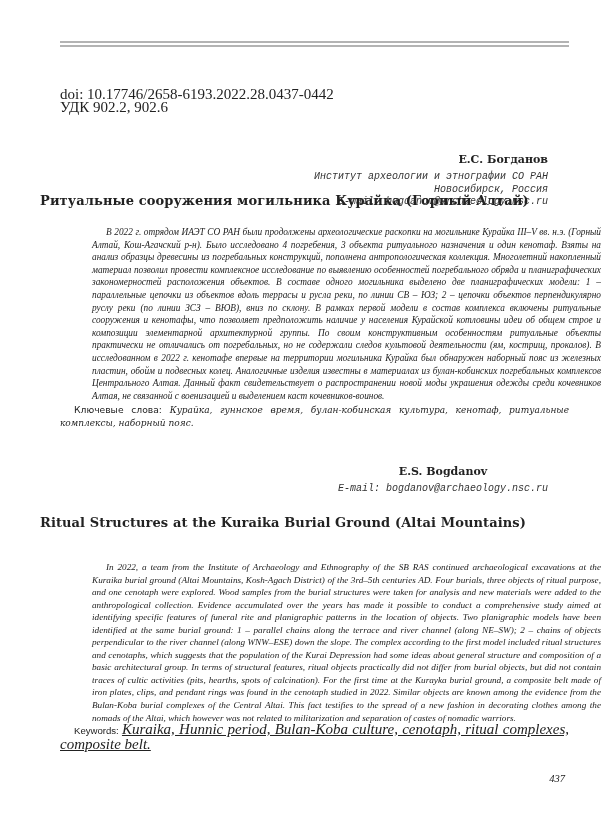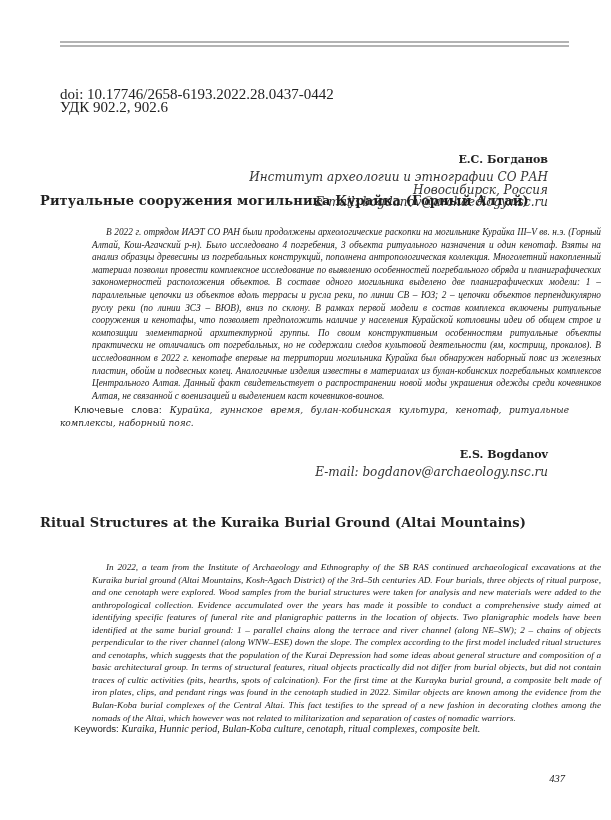--- a/index.html
+++ b/index.html
@@ -3,34 +3,34 @@
 <meta charset="utf-8">
 <style>
   html, body { margin: 0; padding: 0; background: #ffffff; }
   body { width: 611px; height: 820px; position: relative; overflow: hidden; color: #1a1a1a; }
   .rule { position: absolute; left: 60px; width: 509px; height: 2px; background: #b3b3b3; }
   .rule.r1 { top: 41px; }
   .rule.r2 { top: 45px; }
   .meta { position: absolute; left: 60px; top: 88px; font-family: "Liberation Serif", serif; font-size: 15px; line-height: 13px; color: #222; }
   .author-block { position: absolute; right: 63px; text-align: right; font-family: "DejaVu Serif", serif; }
   .author-name { font-weight: bold; font-size: 11px; line-height: 14px; margin-bottom: 4px; color: #222; margin-top: 38px; }
-  .affil { font-style: italic; font-size: 12px; line-height: 12.5px; color: #333; }
+  .affil { font-style: italic; font-size: 10px; line-height: 12.5px; color: #333; font-family: Liberation Mono, monospace; }
   .author-block.ru { top: 115px; }
-  .author-block.en { top: 410px; }
+  .author-block.en { top: 427px; text-align: center; }
   .title { position: absolute; left: 40px; width: 531px; font-family: "DejaVu Serif", serif; font-weight: bold; font-size: 13px; color: #222; letter-spacing: 0.1px; }
   .title.ru { top: 193px; }
   .title.en { top: 515px; }
   .abstract { position: absolute; left: 76px; width: 509px; font-family: "Liberation Serif", serif; font-style: italic; font-size: 9.3px; line-height: 12.6px; text-align: justify; text-indent: 14px; color: #222; margin: 16px; }
   .abstract.ru { top: 210px; }
   .abstract.en { top: 545px; font-size: 9.2px; line-height: 12.55px; }
   .keywords { position: absolute; left: 60px; width: 509px; text-indent: 14px; text-align: justify; color: #222; margin: 0; }
   .keywords.ru { top: 404px; font-family: "DejaVu Sans", sans-serif; font-size: 9.2px; line-height: 12.5px; }
   .keywords.ru .kw-values { font-family: "DejaVu Serif", serif; font-style: italic; font-size: 9px; }
   .keywords.en { top: 723px; font-family: "Liberation Sans", sans-serif; font-size: 9.6px; line-height: 12.5px; }
-  .keywords.en .kw-values { font-family: "Liberation Serif", serif; font-style: italic; font-size: 10px; }
+  .keywords.en .kw-values { font-family: "Liberation Serif", serif; font-style: italic; font-size: 15px; text-decoration: underline; }
   .page-number { position: absolute; right: 46px; top: 773px; font-family: "Liberation Serif", serif; font-size: 10.5px; color: #222; font-style: italic; }
 </style>
 </head>
 <body>
 
 <div class="rule r1"></div>
 <div class="rule r2"></div>
 
 <div class="meta">
   <div>doi: 10.17746/2658-6193.2022.28.0437-0442</div>

